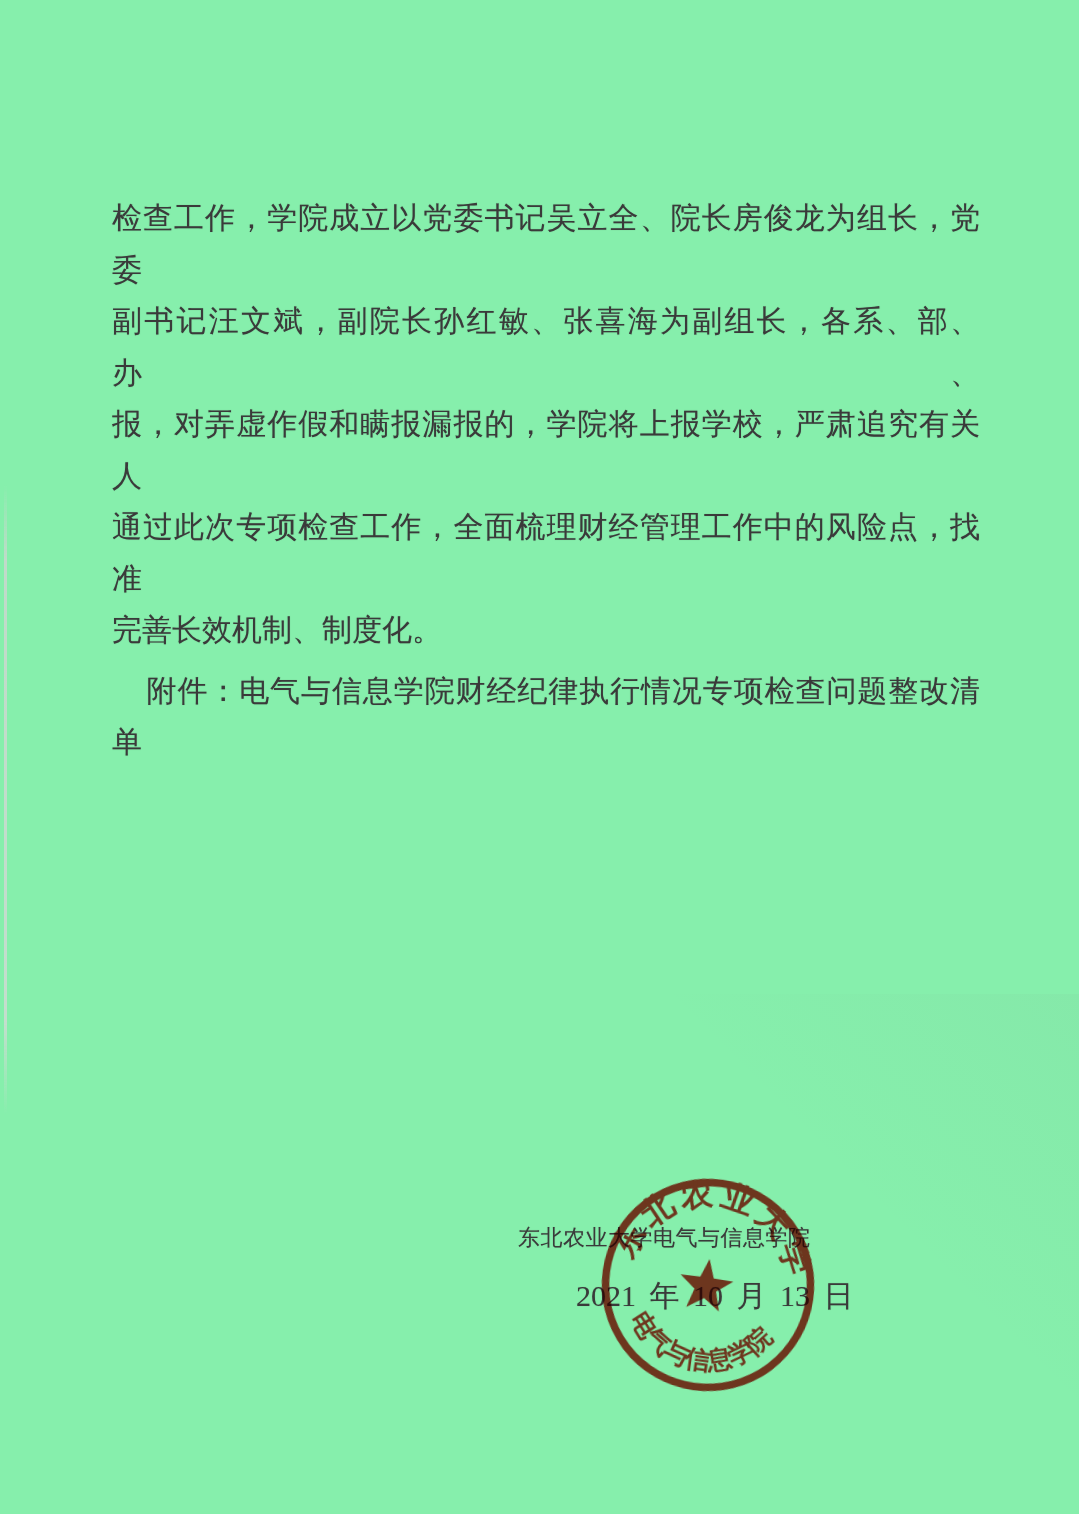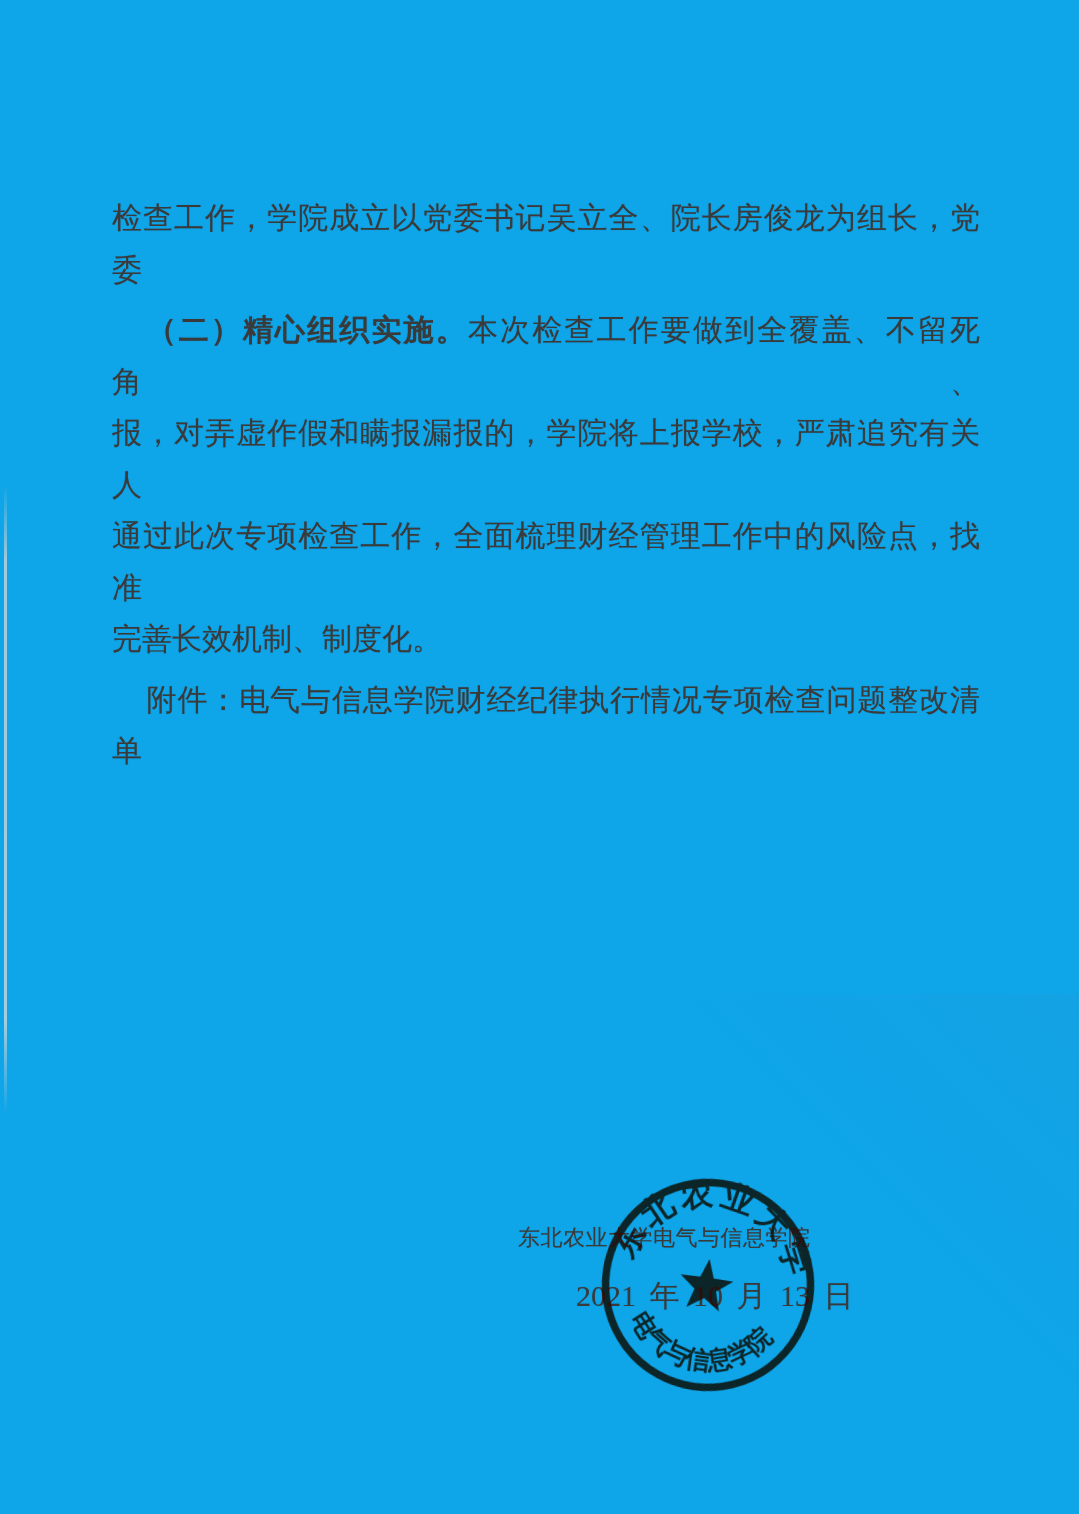--- a/index.html
+++ b/index.html
@@ -1,21 +1,21 @@
 <!DOCTYPE html>
 <html><head>
 <meta charset="utf-8">
 <style>
   html, body { margin: 0; padding: 0; background: #e8e8e8; }
   .page {
     position: relative;
     width: 1079px;
     height: 1514px;
     margin: 0 auto;
-    background: #0ea5e9;
+    background: #86efac;
     overflow: hidden;
     font-family: "Liberation Serif", "DejaVu Serif", serif;
     color: #3a3a3a;
   }
   
   .scan-line {
     position: absolute;
     left: 4px; top: 485px;
     width: 3px; height: 630px;
     background: linear-gradient(180deg, rgba(0,0,0,0) 0%, #d4d4d4 12%, #d9d9d9 85%, rgba(0,0,0,0) 100%);
@@ -80,21 +80,21 @@
 </head>
 <body>
 
 <div class="page">
 
   <div class="scan-line"></div>
   <div class="corner-shade"></div>
 
   <div class="body-text">
       <div class="line just"><span>检查工作，学院成立以党委书记吴立全、院长房俊龙为组长，党委</span></div>
-      <div class="line just ind sp"><span class="b">（二）精心组织实施。</span><span>本次检查工作要做到全覆盖、不留死角、</span></div>
+      <div class="line just"><span>副书记汪文斌，副院长孙红敏、张喜海为副组长，各系、部、办、</span></div>
       <div class="line just"><span>报，对弄虚作假和瞒报漏报的，学院将上报学校，严肃追究有关人</span></div>
       <div class="line just"><span>通过此次专项检查工作，全面梳理财经管理工作中的风险点，找准</span></div>
       <div class="line"><span>完善长效机制、制度化。</span></div>
       <div class="line just ind sp"><span>附件：电气与信息学院财经纪律执行情况专项检查问题整改清</span></div>
       <div class="line"><span>单</span></div>
     </div>
 
   <div class="sign-line">东北农业大学电气与信息学院</div>
   <div class="date-line">2021 年 10 月 13 日</div>
 

